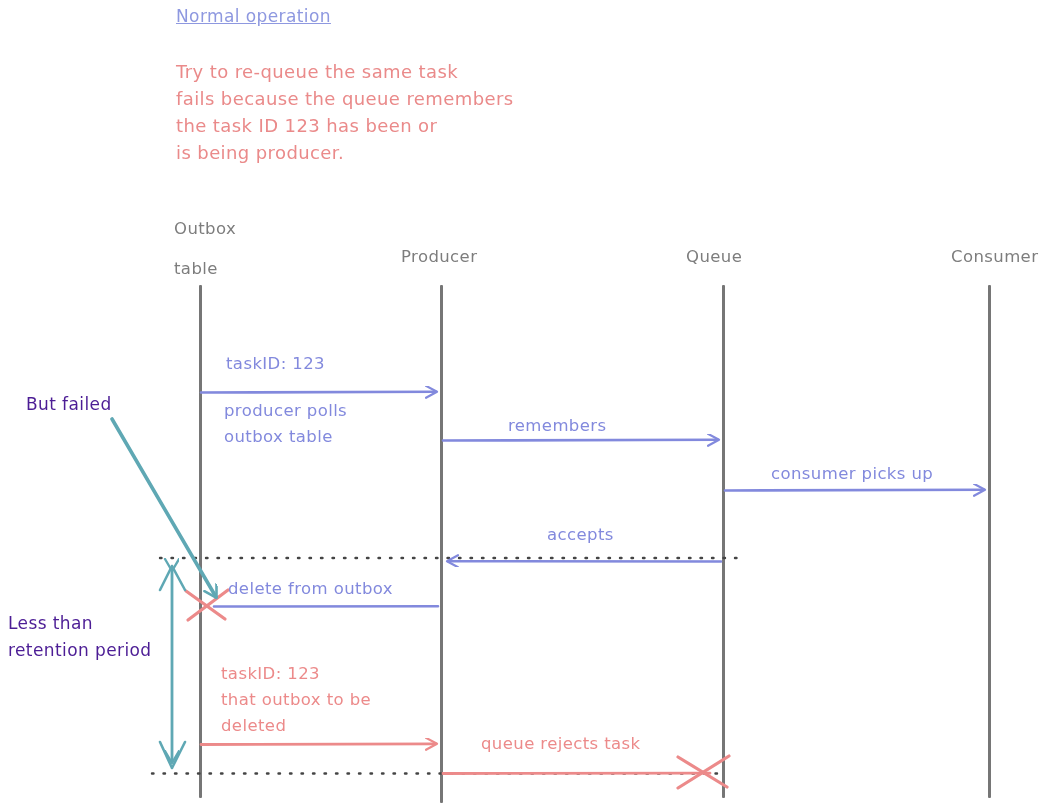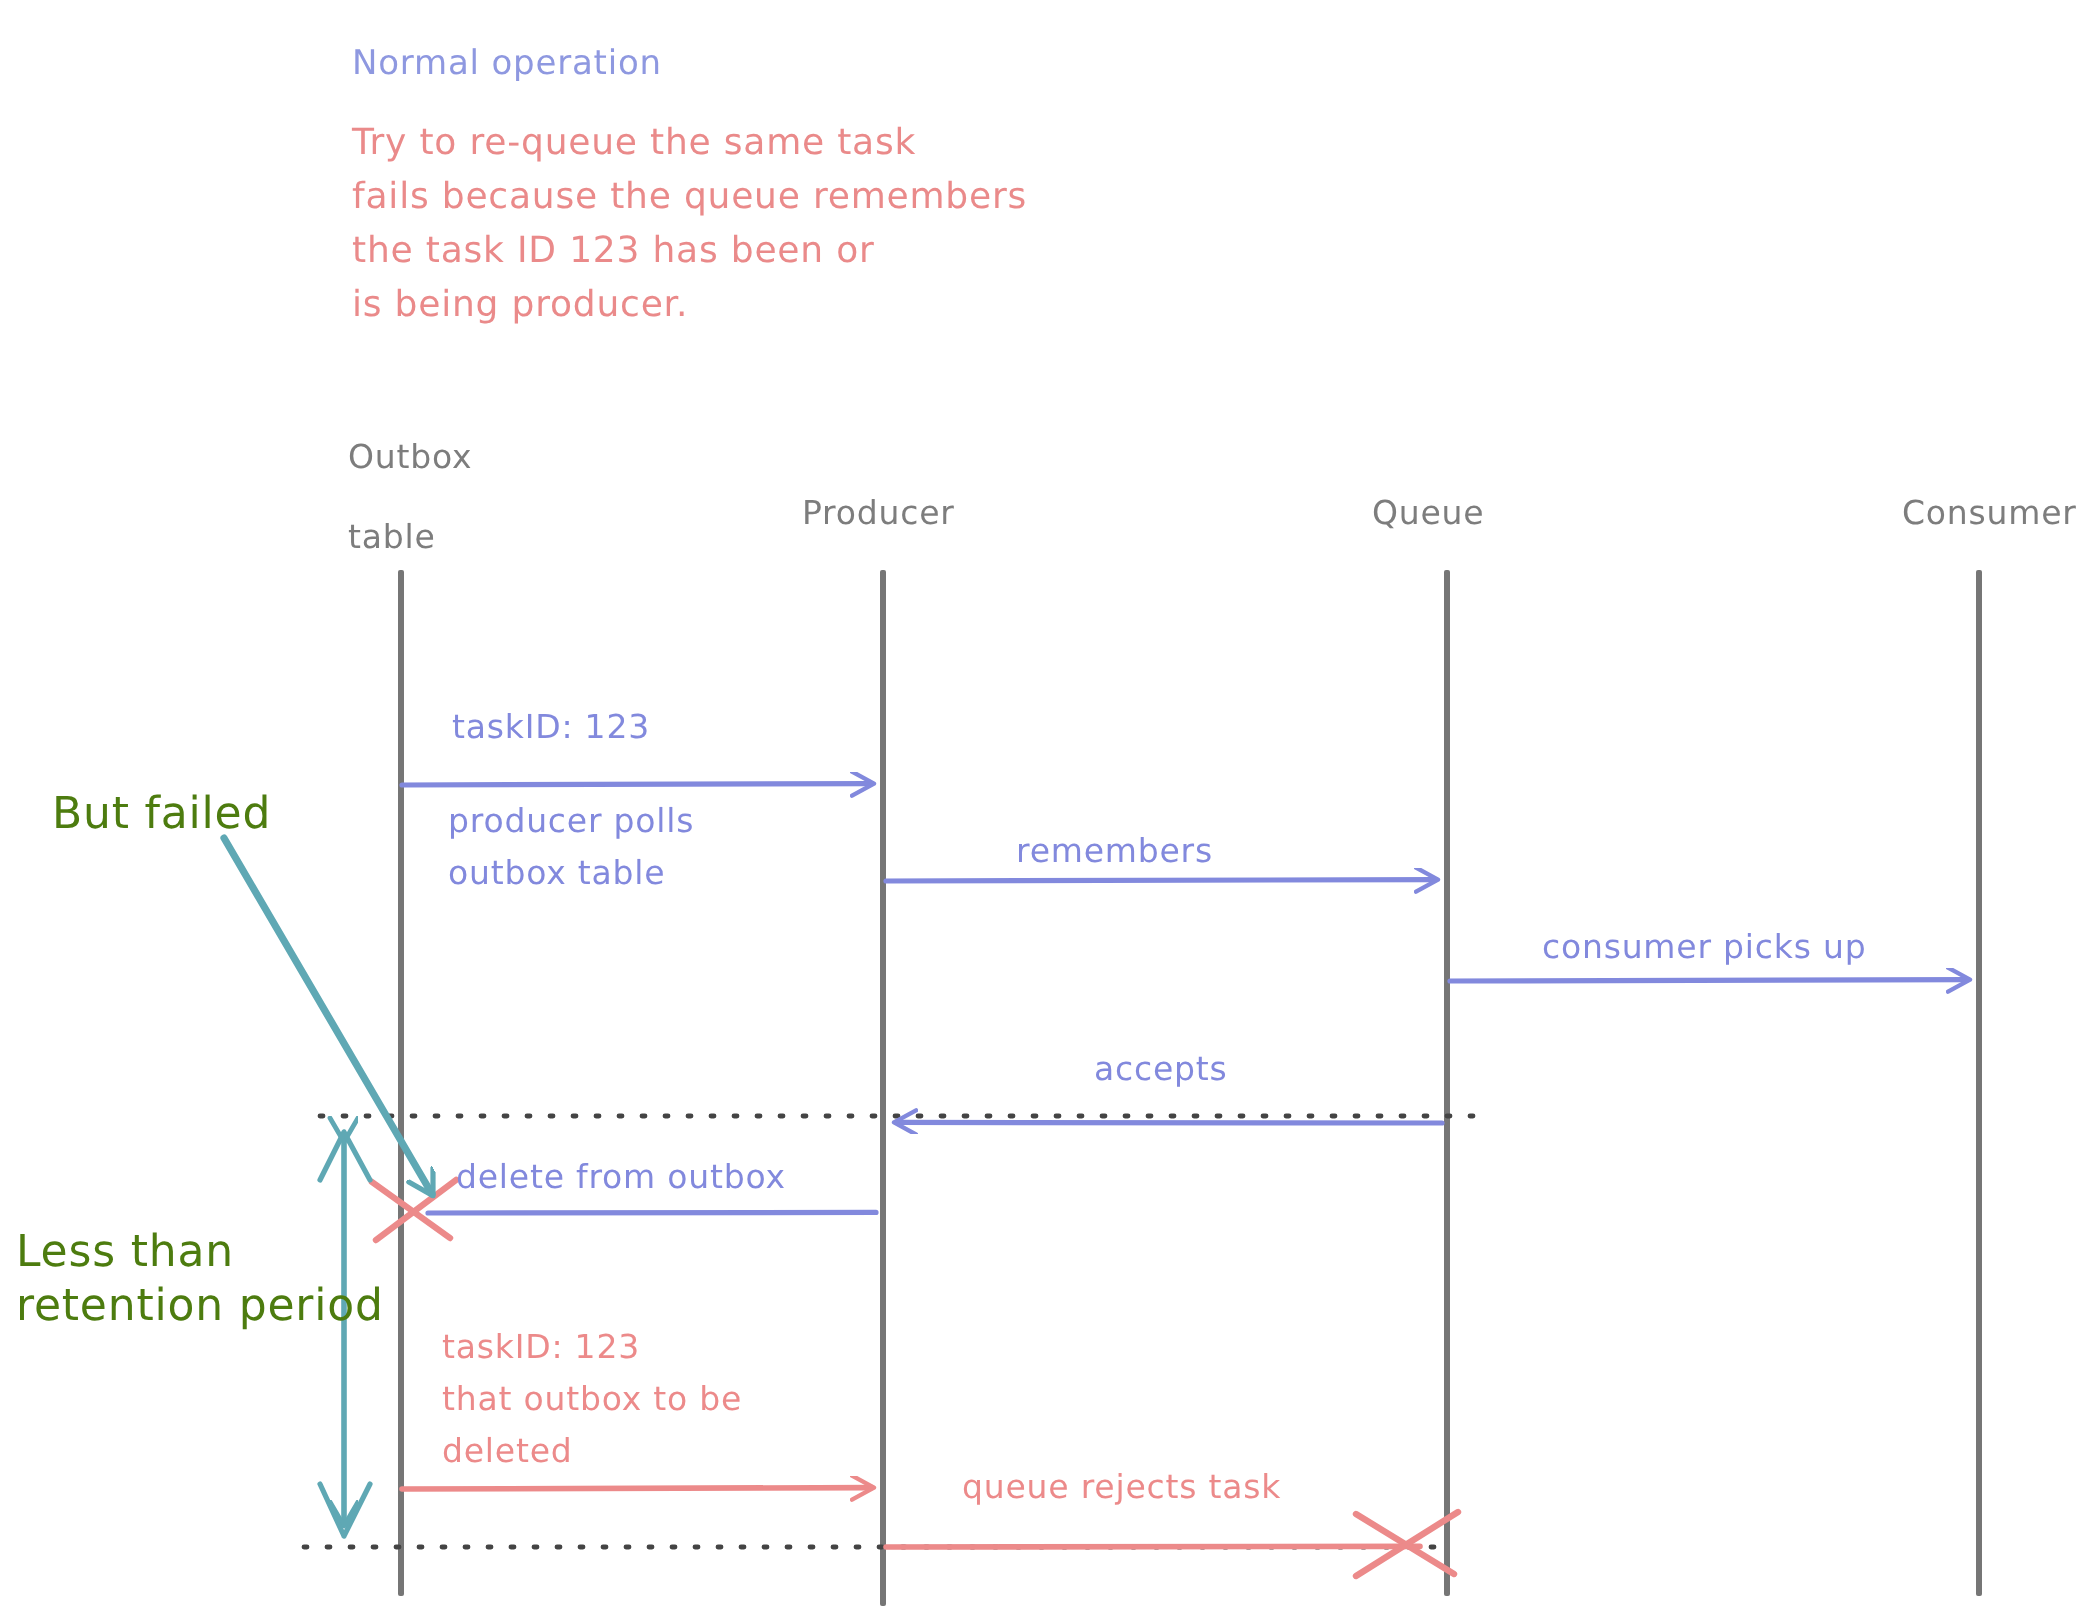--- a/index.html
+++ b/index.html
@@ -21,21 +21,21 @@
     position: absolute;
     font-family: "DejaVu Sans", sans-serif;
     white-space: pre;
     line-height: 1.28;
     letter-spacing: 0.4px;
   }
   .note-blue   { color: #8e98e0; font-size: 17px; }
   .note-red    { color: #ea8a8a; font-size: 18px; }
   .lbl-blue    { color: #8289dd; font-size: 16.5px; }
   .lbl-red     { color: #ec8a8a; font-size: 16.5px; }
-  .lbl-teal    { color: #4d7c0f; font-size: 22px; }
+  .lbl-teal    { color: #4c1d95; font-size: 17px; }
   .head-gray   { color: #7d7d7d; font-size: 16.5px; }
 
   .lifeline {
     position: absolute;
     width: 3px;
     background: #767676;
     border-radius: 1px;
   }
   svg.overlay {
     position: absolute;
@@ -44,21 +44,21 @@
     width: 1043px;
     height: 807px;
     pointer-events: none;
   }
 </style>
 </head>
 <body>
 
 <div id="canvas">
 
-  <div class="txt note-blue" style="left:176px; top:22px;">Normal operation</div>
+  <div class="txt note-blue" style="left:176px; top:6px;text-decoration:underline;">Normal operation</div>
 
   <div class="txt note-red" style="left:176px; top:60px;">Try to re-queue the same task</div>
   <div class="txt note-red" style="left:176px; top:87px;">fails because the queue remembers</div>
   <div class="txt note-red" style="left:176px; top:114px;">the task ID 123 has been or</div>
   <div class="txt note-red" style="left:176px; top:141px;">is being producer.</div>
 
   <div class="txt head-gray" style="left:174px; top:218px;">Outbox</div>
   <div class="txt head-gray" style="left:174px; top:258px;">table</div>
 
   <div class="txt head-gray" style="left:401px; top:246px;">Producer</div>

